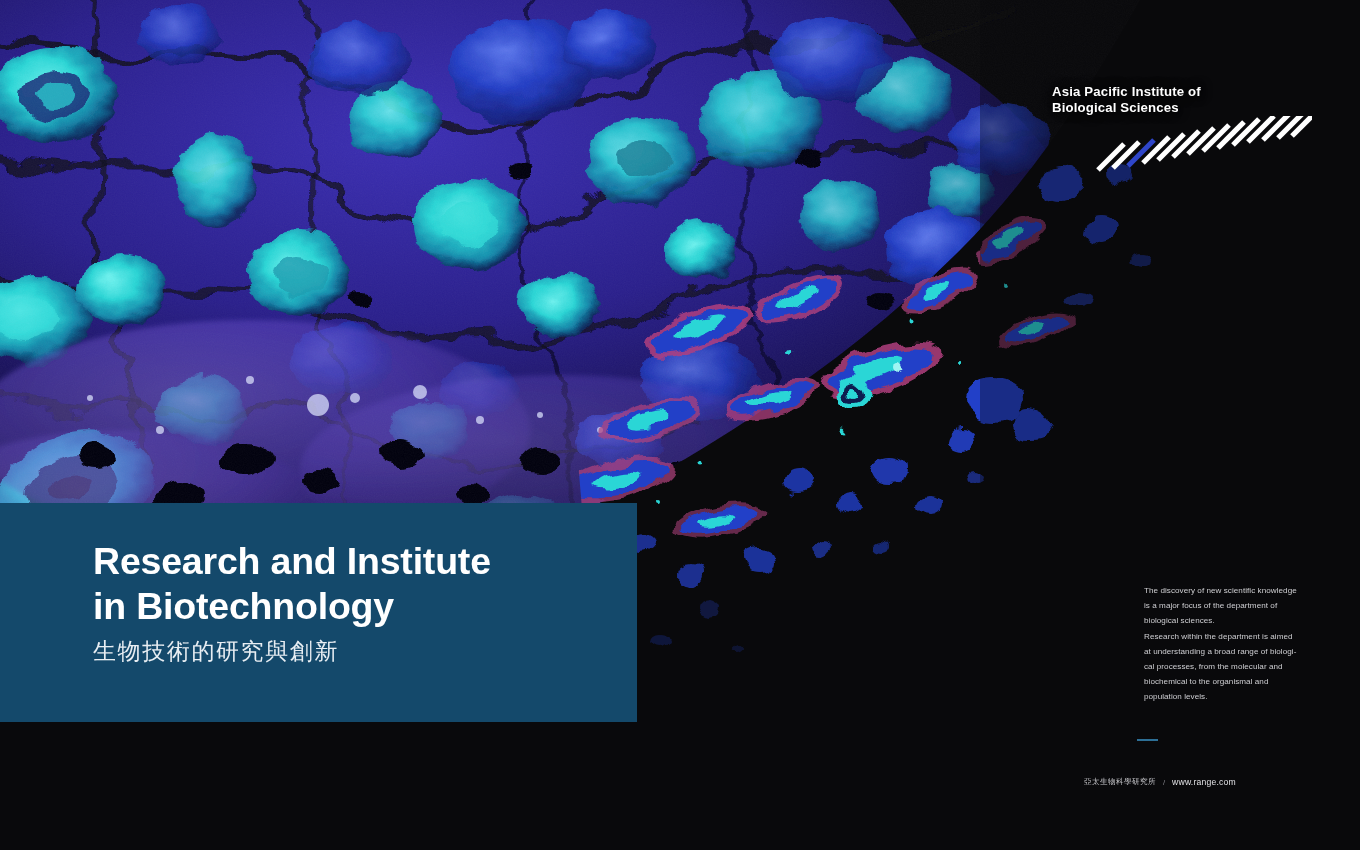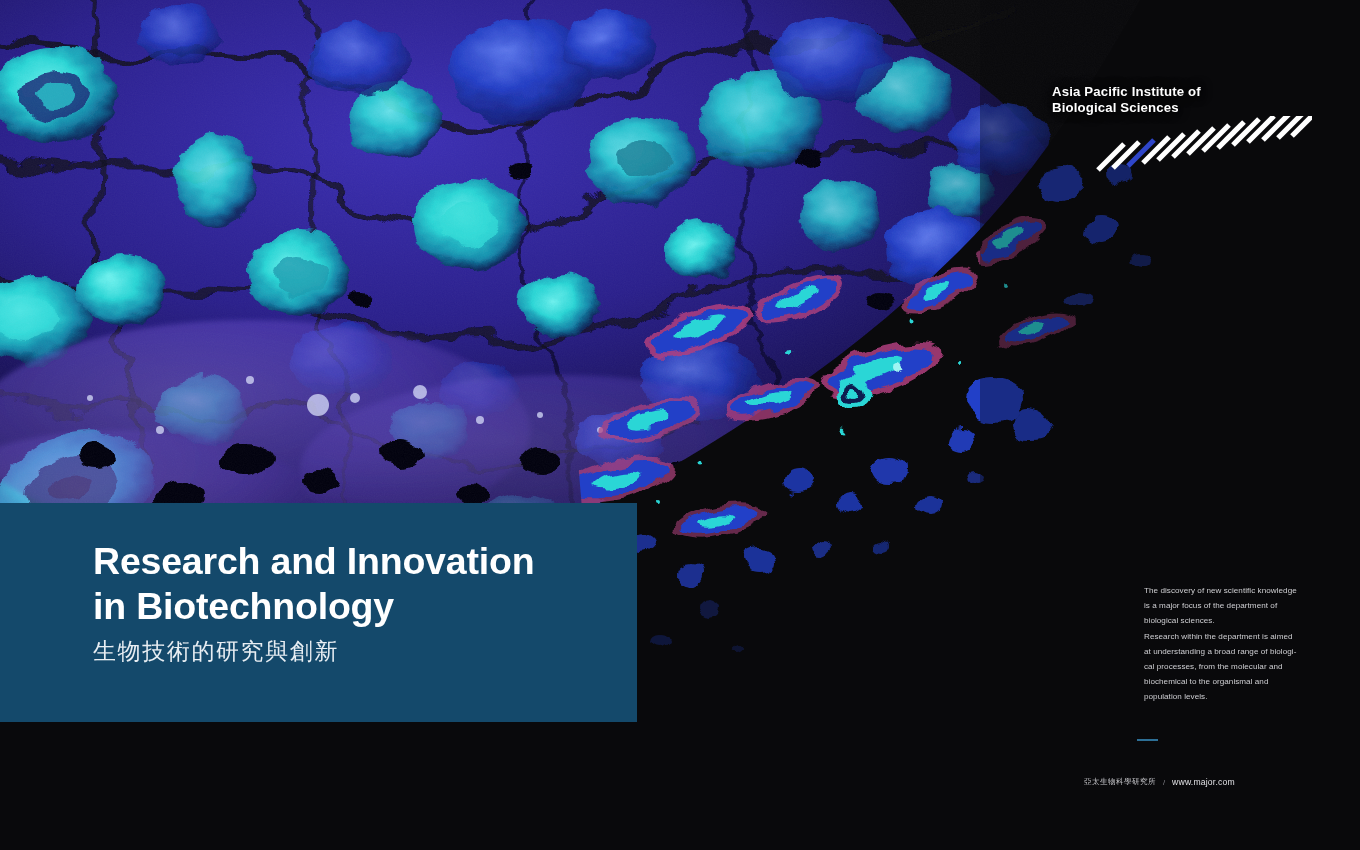--- a/index.html
+++ b/index.html
@@ -378,35 +378,35 @@
         <line x1="137" y1="29" x2="163" y2="3" stroke="#ffffff"></line>
         <line x1="152" y1="26" x2="178" y2="0" stroke="#ffffff"></line>
         <line x1="167" y1="24" x2="193" y2="-2" stroke="#ffffff"></line>
         <line x1="182" y1="22" x2="208" y2="-4" stroke="#ffffff"></line>
         <line x1="196" y1="20" x2="222" y2="-6" stroke="#ffffff"></line>
       </g>
     </svg>
   </div>
 
   <div id="titlePanel">
-    <div id="titleMain">Research and Innovation
+    <div id="titleMain">Research and Institute
 in Biotechnology</div>
     <div id="titleSub">生物技術的研究與創新</div>
   </div>
 
   <div id="bodyCopy">The discovery of new scientific knowledge
 is a major focus of the department of
 biological sciences.
 Research within the department is aimed
 at understanding a broad range of biologi-
 cal processes, from the molecular and
 biochemical to the organismal and
 population levels.</div>
 
   <div id="accentRule"></div>
 
   <div id="footer">
     <span id="footerCn">亞太生物科學研究所</span>
     <span id="footerSep">/</span>
-    <span id="footerUrl">www.major.com</span>
+    <span id="footerUrl">www.range.com</span>
   </div>
 
 </div>
 
 </body></html>

